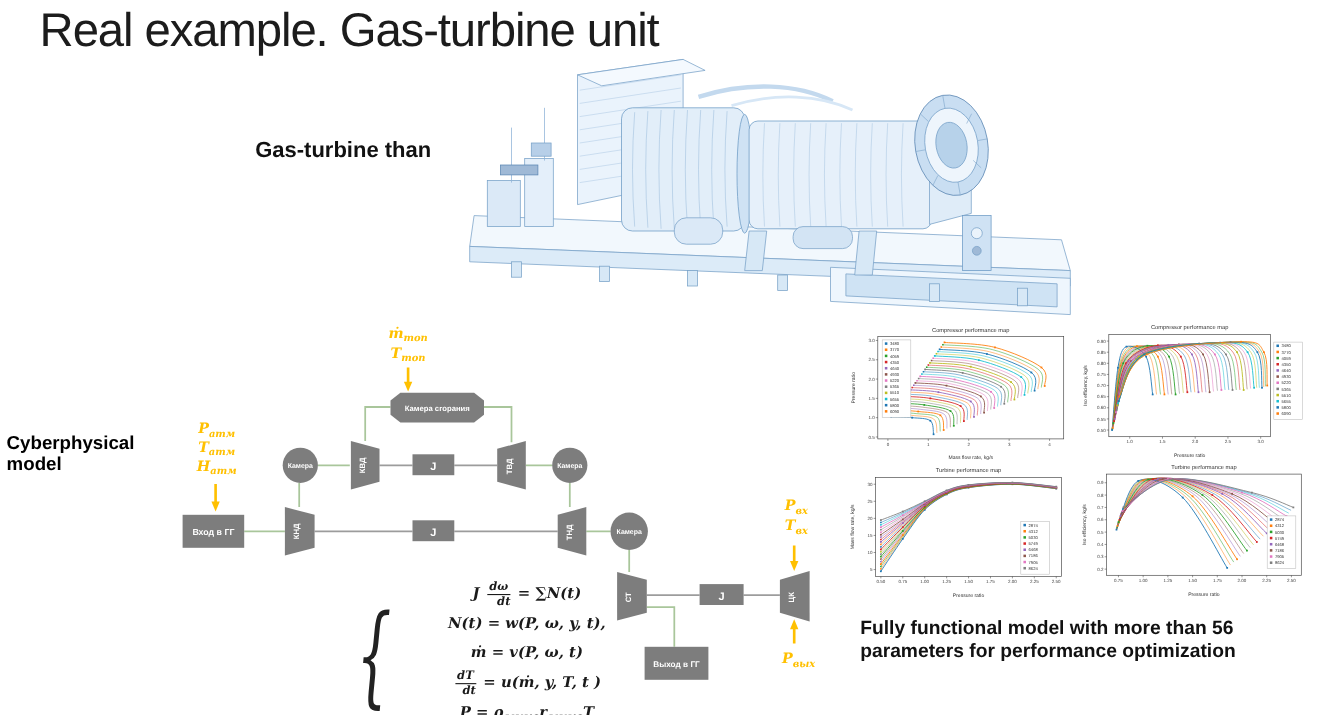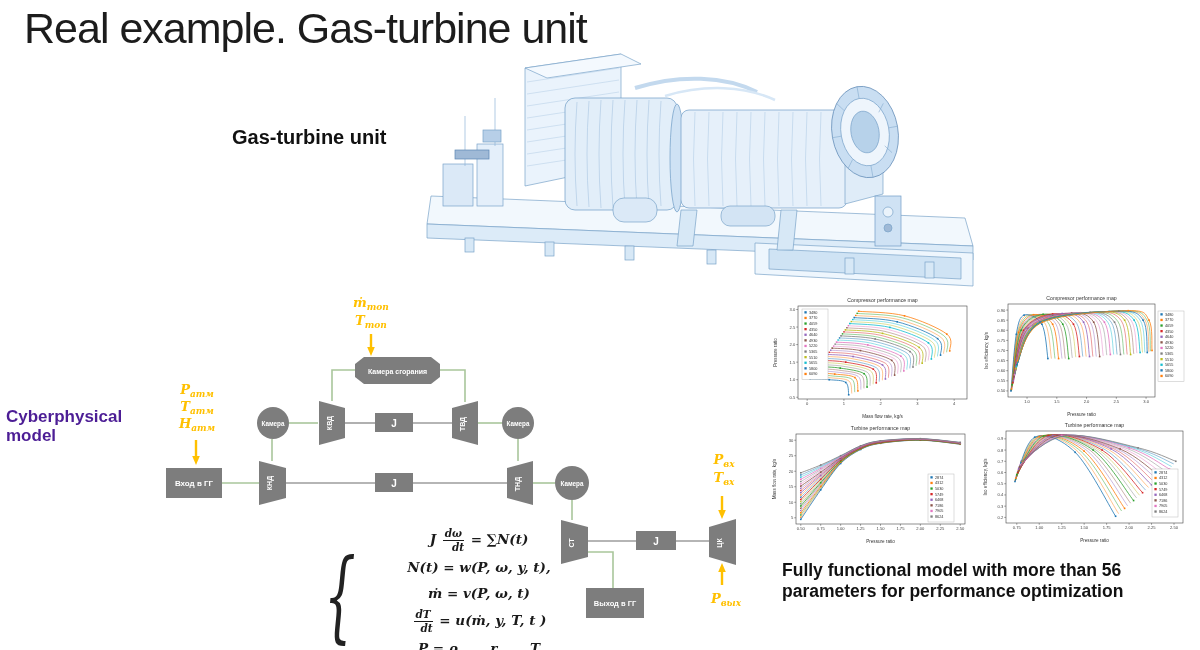--- a/index.html
+++ b/index.html
@@ -1,21 +1,21 @@
 <!DOCTYPE html>
 <html><head>
 <meta charset="utf-8">
 <style>
   html,body{margin:0;padding:0;background:#fff;}
   #slide{position:relative;width:1200px;height:650px;background:#fff;overflow:hidden;
          font-family:"Liberation Sans",sans-serif;}
   .abs{position:absolute;}
-  #title{left:24px;top:4px;font-size:43px;font-weight:400;letter-spacing:-1px;color:#1c1c1c;}
+  #title{left:36px;top:4px;font-size:43px;font-weight:400;letter-spacing:-1px;color:#1c1c1c;}
   #unit-label{left:232px;top:126px;font-size:20px;font-weight:bold;color:#111;}
-  #model-label{left:6px;top:408px;width:135px;font-size:17px;font-weight:bold;color:#4c1d95;line-height:1.1;}
+  #model-label{left:6px;top:394px;width:135px;font-size:17px;font-weight:bold;color:#000000;line-height:1.1;}
   #caption{left:782px;top:560px;width:436px;font-size:17.5px;font-weight:bold;color:#111;line-height:1.18;}
   
   #equations{left:332px;top:522px;width:278px;text-align:center;color:#1a1a1a;
              font-family:"DejaVu Serif",serif;font-style:italic;font-weight:600;font-size:13.5px;}
   #eq-brace{position:absolute;left:-8px;top:24px;font-size:100px;font-weight:400;line-height:1;
             transform:scaleX(.5);transform-origin:left top;color:#222;}
   .eq-line{margin:6px 0 1px 16px;line-height:1.45;}
   .eq-line sub{font-size:11px;}
   .frac{display:inline-block;vertical-align:middle;text-align:right;line-height:1;margin:0 2px;}
   .frac .num{display:block;font-size:10.5px;border-bottom:1px solid #1a1a1a;padding:0 2px 1px;}
@@ -26,21 +26,21 @@
        font-size:13px;text-anchor:middle;}
   .sym .ss{font-size:9px;}
   .chart{position:absolute;background:#fff;}
 </style>
 </head>
 <body>
 
 <div id="slide">
 
   <div id="title" class="abs">Real example. Gas-turbine unit</div>
-  <div id="unit-label" class="abs">Gas-turbine unit</div>
+  <div id="unit-label" class="abs">Gas-turbine than</div>
   <div id="model-label" class="abs">Cyberphysical model</div>
   <div id="caption" class="abs">Fully functional model with more than 56 parameters for performance optimization</div>
 
   <svg class="abs" style="left:425px;top:46px" width="565" height="248" viewBox="0 0 565 248">
     <g stroke="#7aa3c9" stroke-width="0.7" fill="#e9f2fb">
 
       <polygon points="6,150 540,172 548,200 2,178" fill="#f2f8fd"></polygon>
       <polygon points="2,178 548,200 548,214 2,192" fill="#dcebf8"></polygon>
       <polygon points="330,197 548,207 548,240 330,228" fill="#eef6fd"></polygon>
       <polygon points="344,203 536,212 536,233 344,223" fill="#cfe3f4"></polygon>

